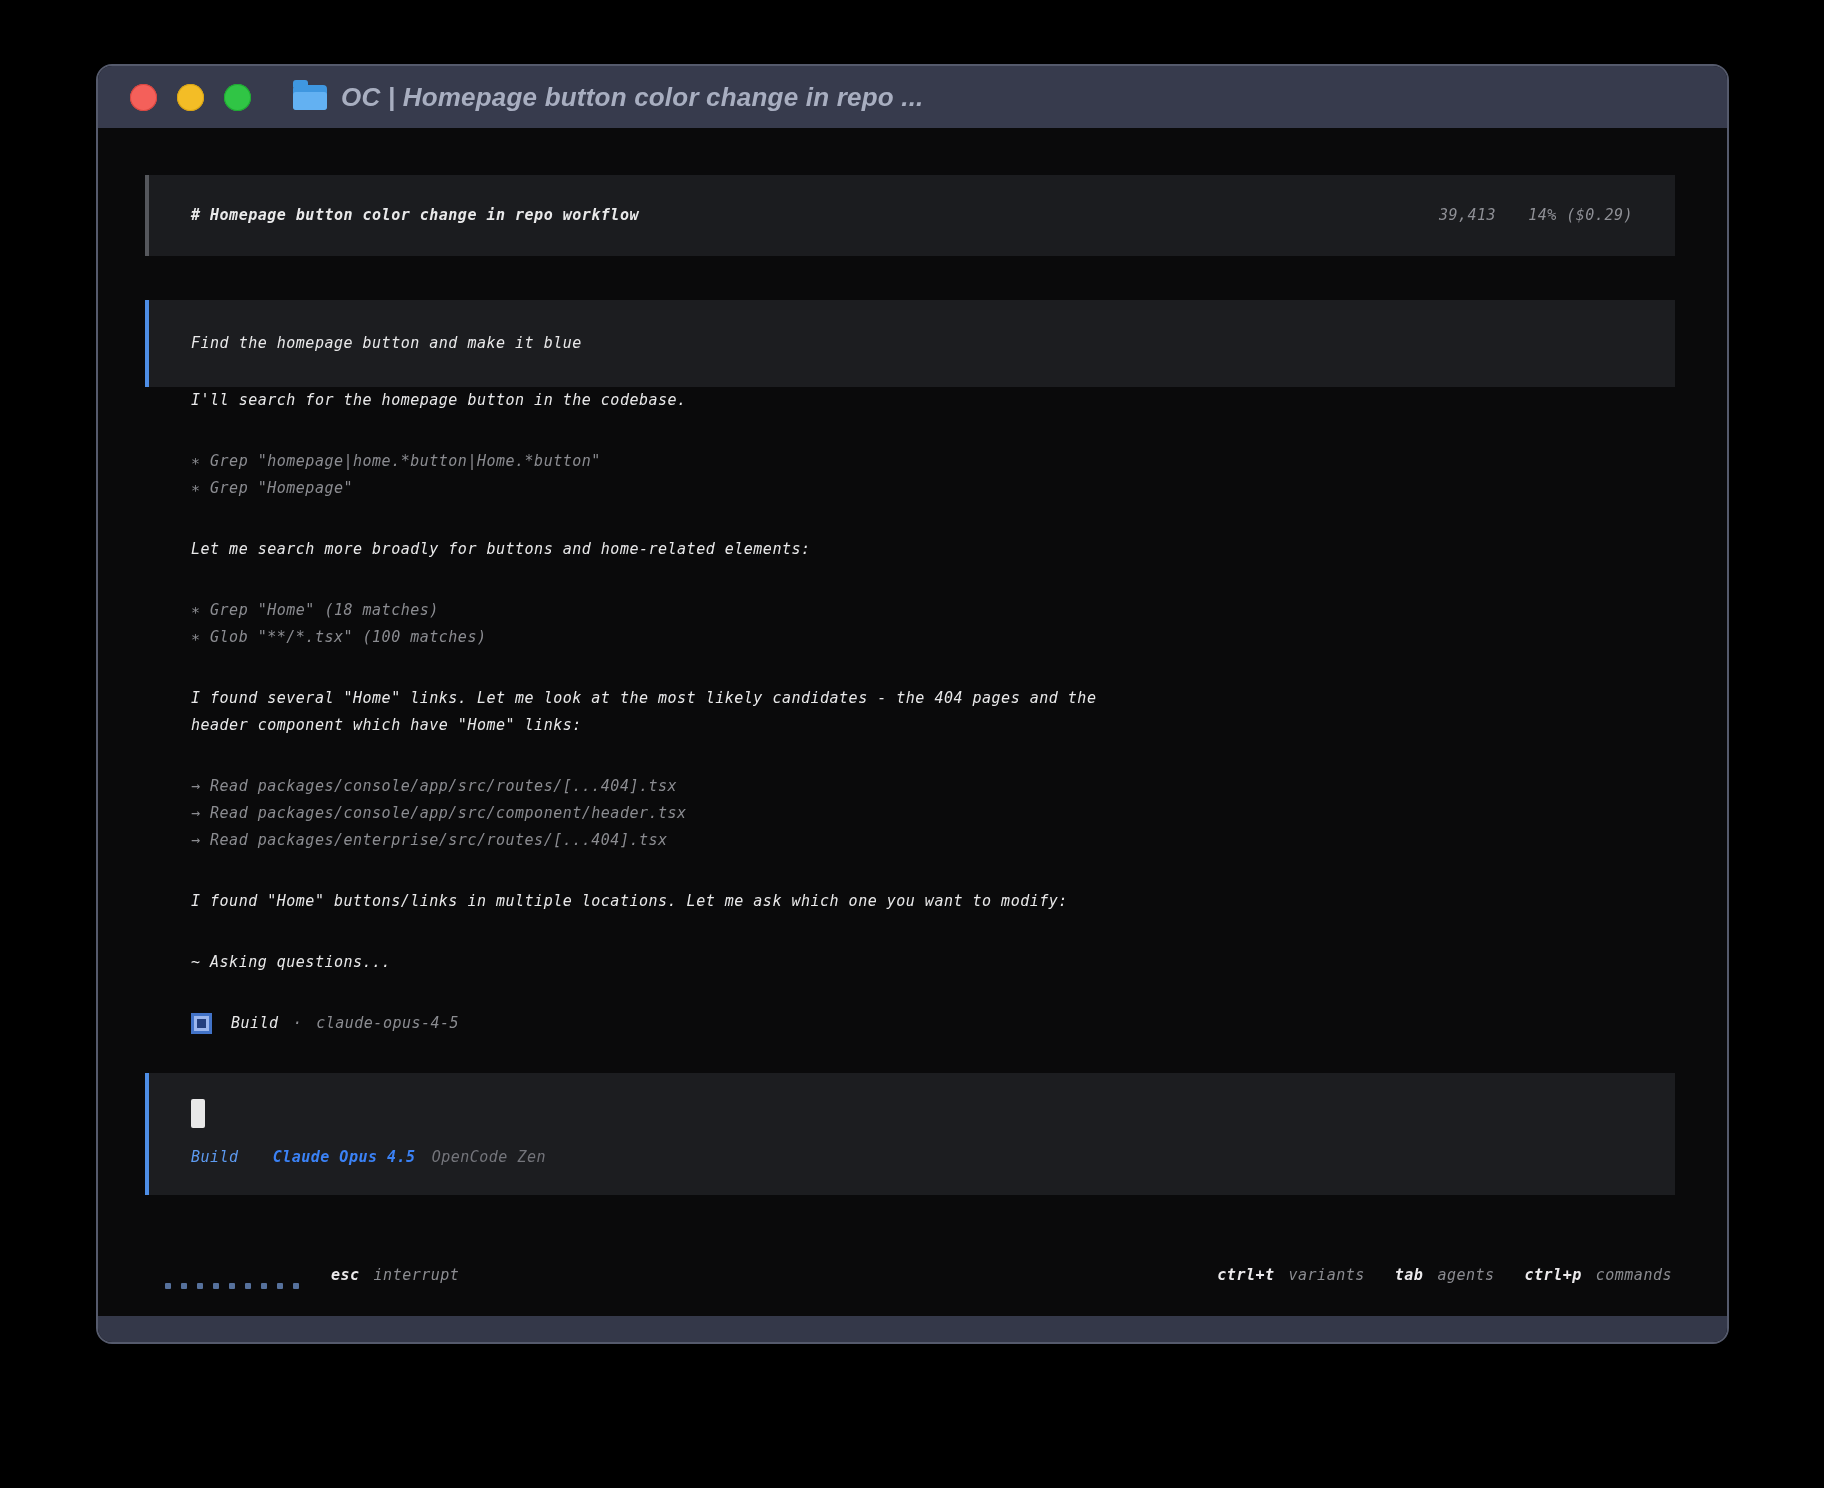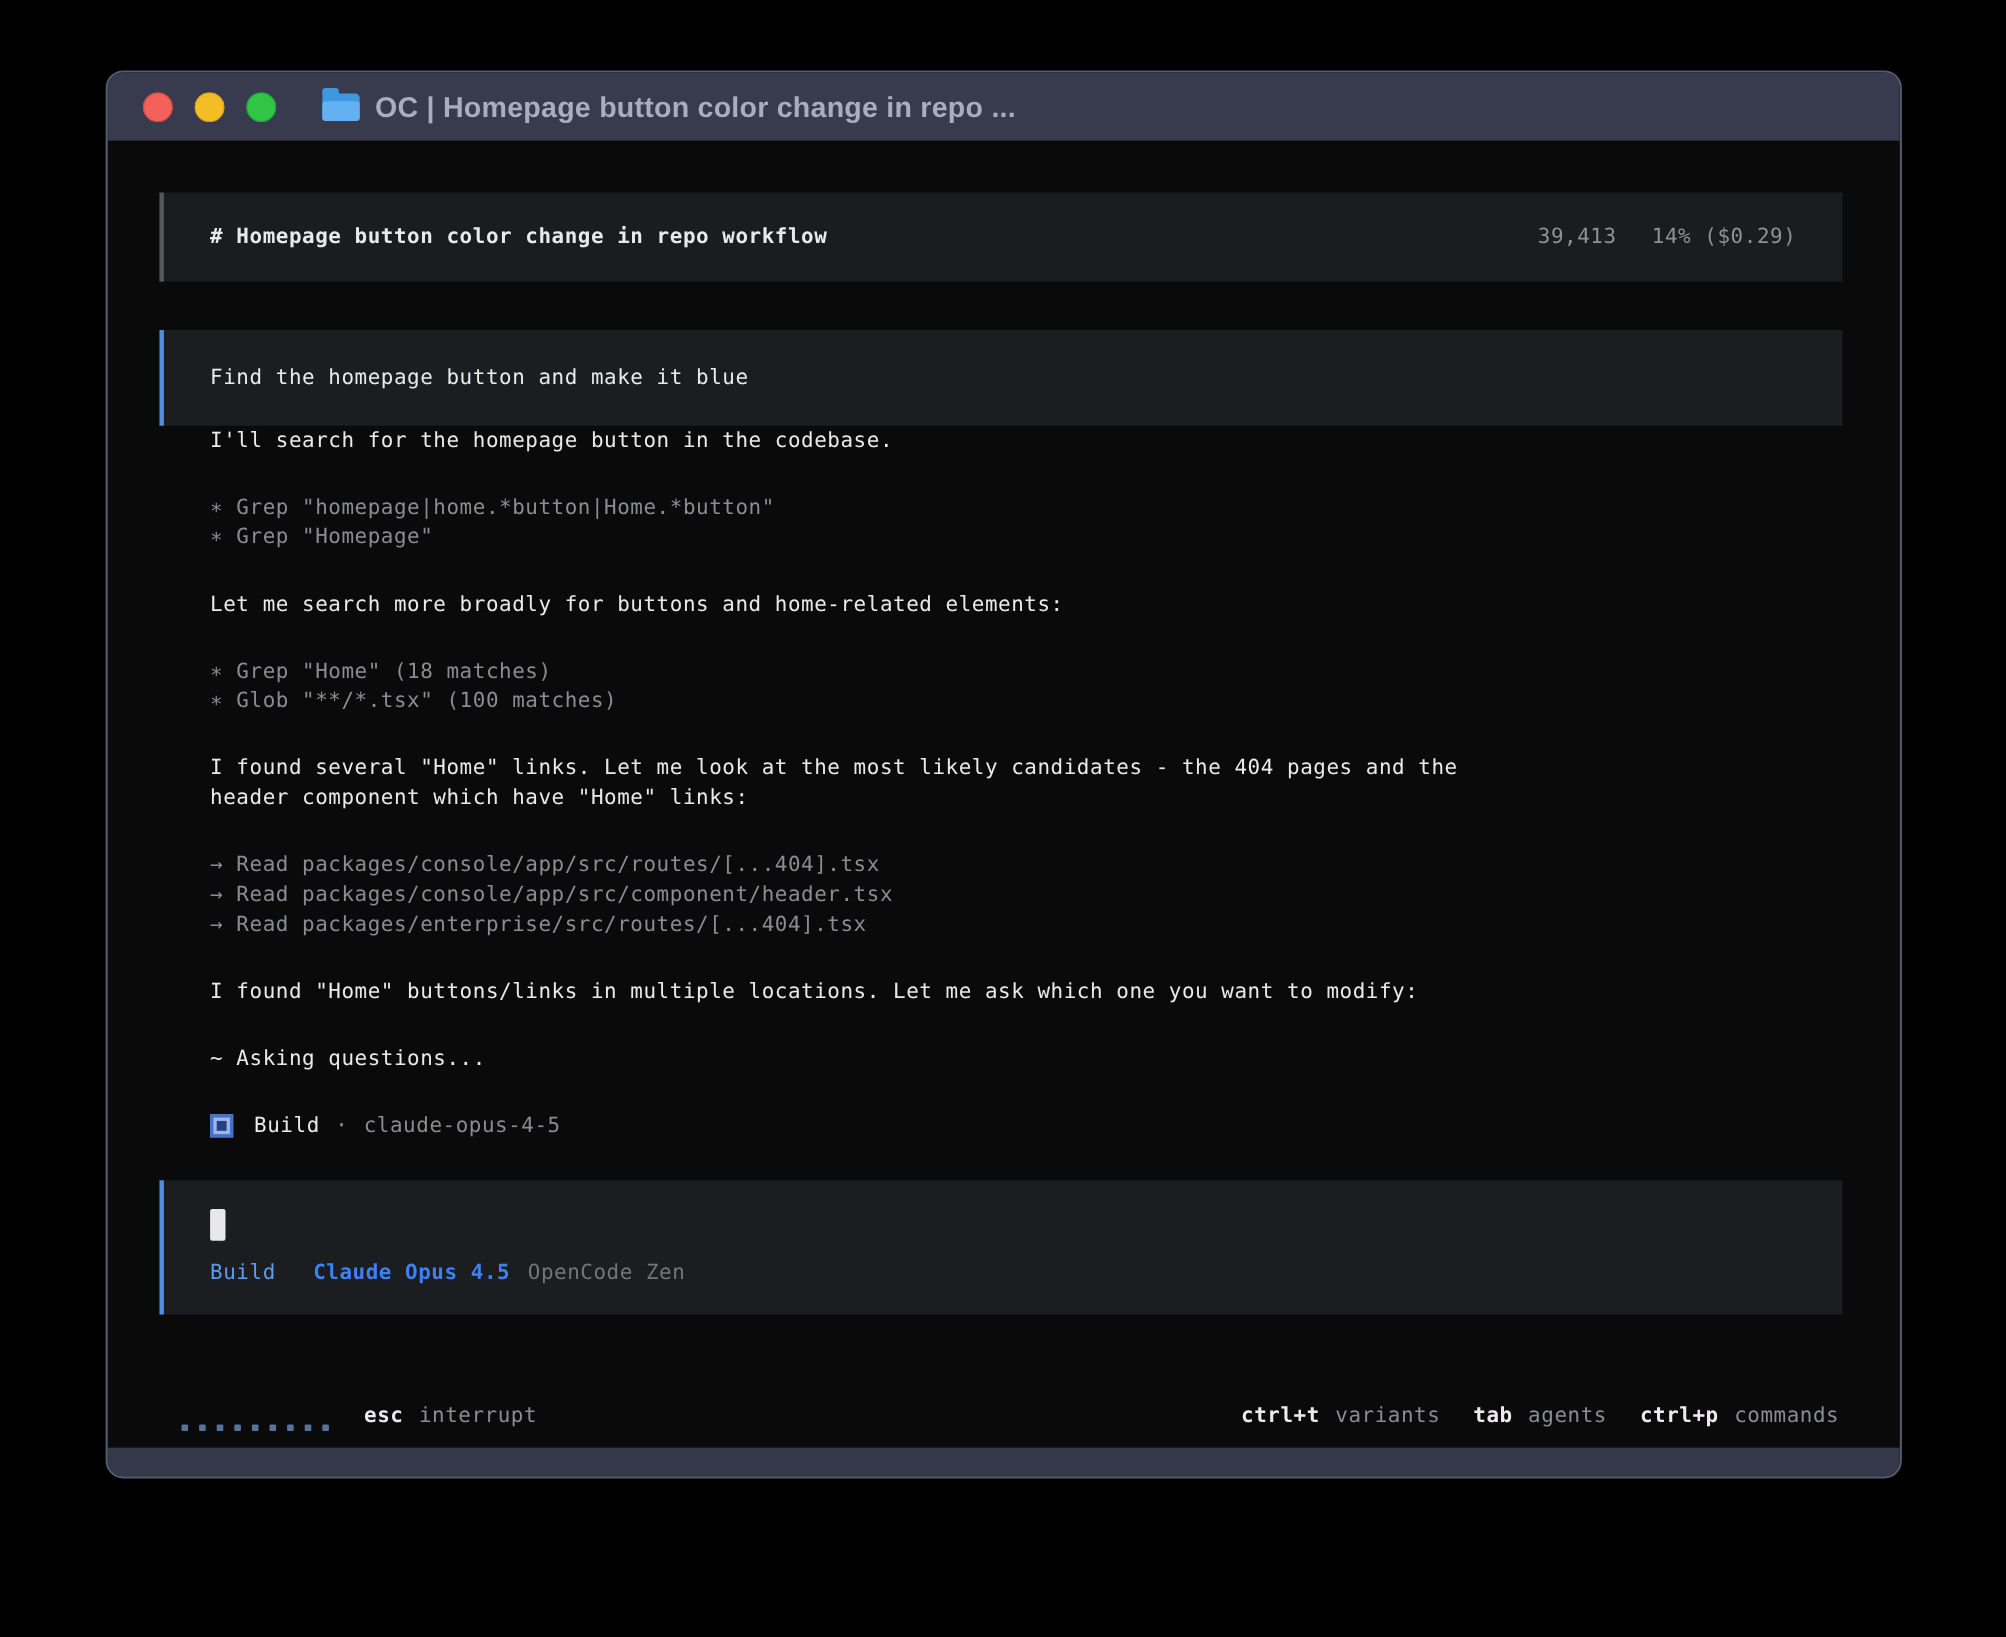--- a/index.html
+++ b/index.html
@@ -2,21 +2,21 @@
 <html><head>
 <meta charset="utf-8">
 <style>
   * { margin:0; padding:0; box-sizing:border-box; }
   html,body { width:1824px; height:1488px; background:#000; overflow:hidden; }
   body { position:relative; font-family:"DejaVu Sans Mono",monospace; }
 
   .window {
     position:absolute; left:96px; top:64px; width:1633px; height:1280px;
     background:#0a0a0b; border:2px solid #555a6c; border-radius:16px;
-    overflow:hidden; display:flex; flex-direction:column;
+    overflow:hidden; display:flex; flex-direction:column;font-style:italic;
   }
 
   
   .titlebar {
     height:62px; flex:0 0 62px; background:#373b4d;
     display:flex; align-items:center; padding-left:32px;
   }
   .traffic { width:27px; height:27px; border-radius:50%; margin-right:20px; }
   .t-red    { background:#f4605a; box-shadow: inset 0 0 0 1px #d8453f; }
   .t-yellow { background:#f3bd26; box-shadow: inset 0 0 0 1px #d9a414; }
@@ -26,22 +26,22 @@
   .folder-icon::before { content:''; position:absolute; top:-5px; left:0;
     width:15px; height:7px; background:#3f97e0; border-radius:3px 3px 0 0; }
   .folder-icon::after  { content:''; position:absolute; left:0; right:0; bottom:0;
     top:7px; background:#63b1f2; border-radius:3px; }
   .win-title { font-family:"Liberation Sans",sans-serif; font-weight:bold;
     font-size:26px; color:#a8aec0; letter-spacing:0.2px; }
 
   
   .content {
     flex:1 1 auto; display:flex; flex-direction:column;
-    padding:47px 52px 0 47px; background:#0a0a0b;
-    font-size:19px; line-height:27px; letter-spacing:0.5px; color:#e9e9ea;
+    padding:47px 52px 12px 47px; background:#0a0a0b;
+    font-size:15px; line-height:27px; letter-spacing:0.5px; color:#e9e9ea;
   }
   .block { background:#1b1c1f; border-left:4px solid #55575c; }
   .block.blue { border-left-color:#4e8ee6; background:#1c1d20; }
 
   .session-header {
     padding:27px 42px; display:flex; justify-content:space-between; align-items:center;
   }
   .session-title { font-weight:bold; color:#e9e9ea; white-space:pre; }
   .session-stats { color:#8f9096; display:flex; gap:32px; }
 

